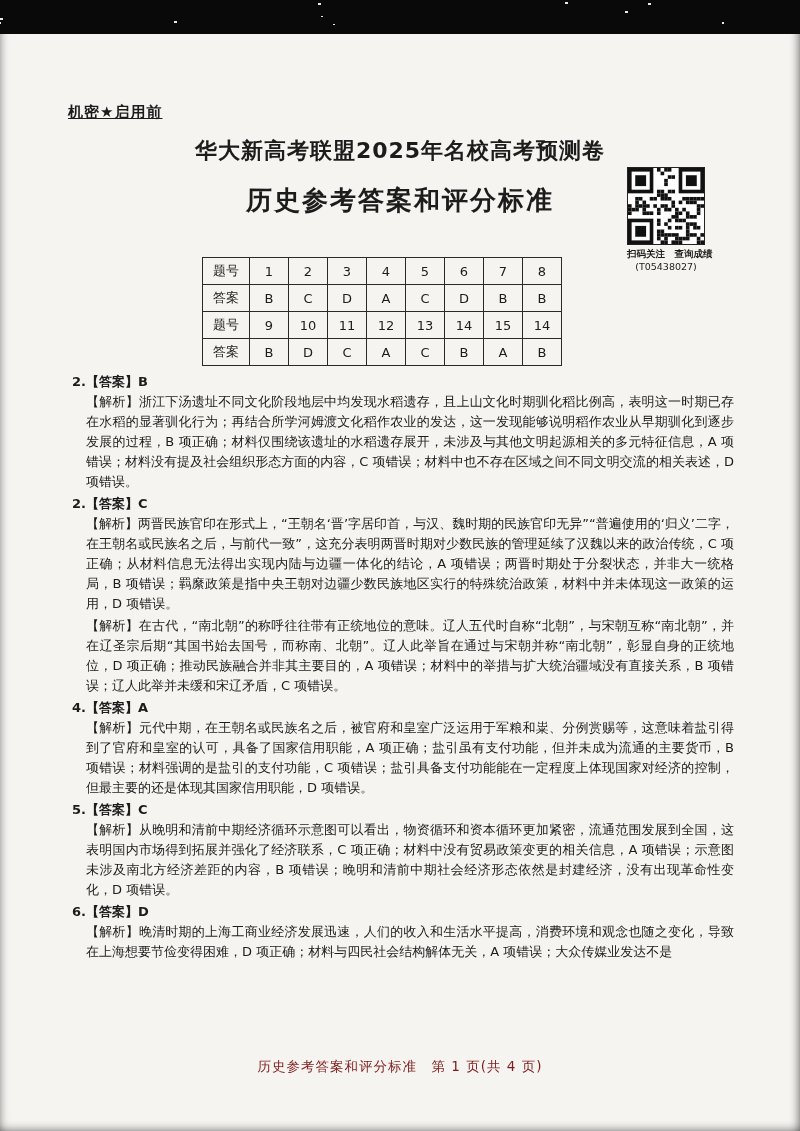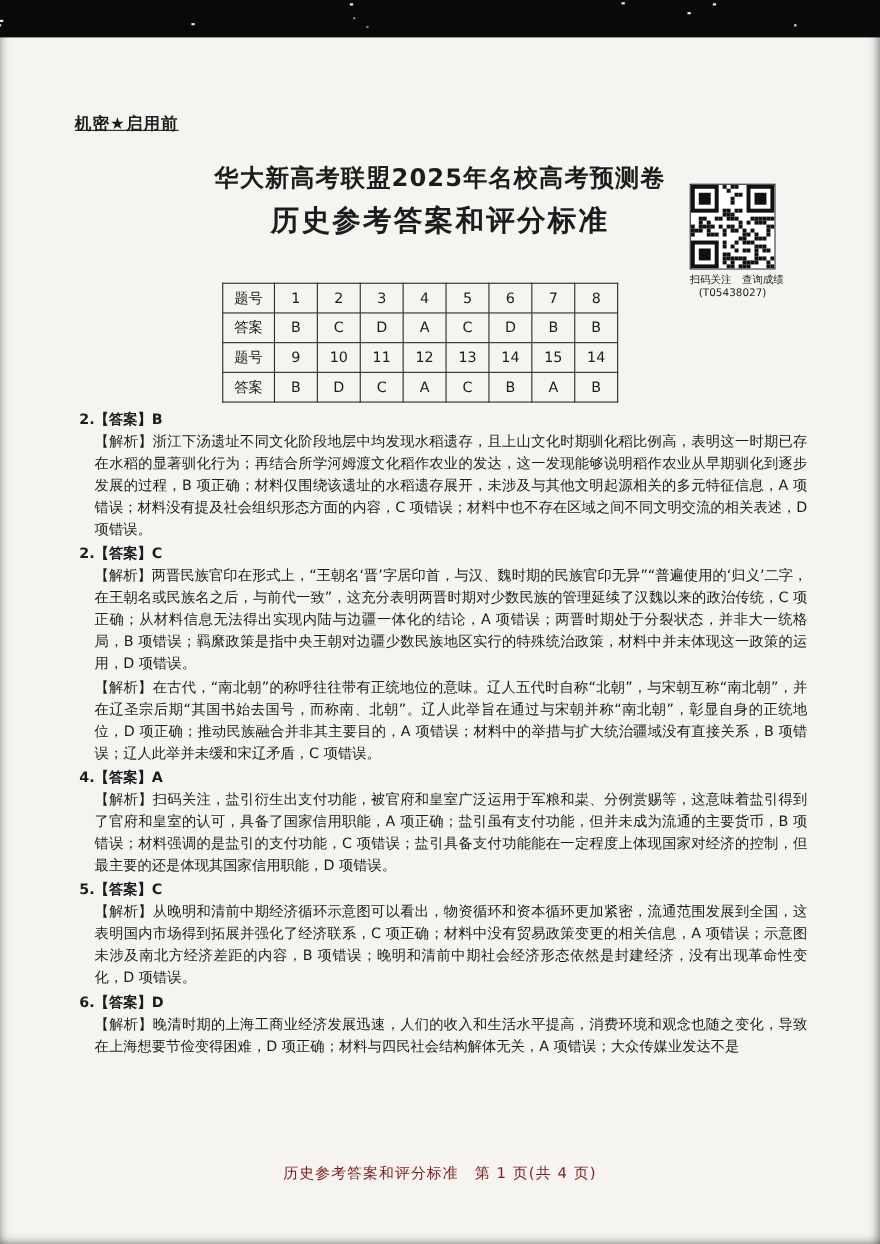--- a/index.html
+++ b/index.html
@@ -17,32 +17,32 @@
   }
   .topbar{
     position:absolute;top:0;left:0;right:0;height:34px;background:#090909;
   }
   .topbar .speck{position:absolute;background:#e9e9e9;}
   .classification{
     position:absolute;top:103px;left:68px;
     font-size:15px;font-weight:bold;letter-spacing:1px;text-decoration:underline;
   }
   .title{
-    position:absolute;top:136px;left:0;right:0;margin:11px;
+    position:absolute;top:136px;left:0;right:0;margin:0;
     text-align:center;font-size:22px;font-weight:bold;letter-spacing:1px;
   }
   .subtitle{
     position:absolute;top:183px;left:0;right:0;margin:0;
     text-align:center;font-size:26px;font-weight:bold;letter-spacing:2px;
   }
   .qr-block{
     position:absolute;top:167px;left:627px;width:78px;text-align:center;
   }
   .qr-block svg{width:76px;height:76px;display:block;border:1px solid #222;background:#fff;}
-  .qr-caption{font-size:9.5px;font-weight:normal;margin-top:3px;white-space:nowrap;}
+  .qr-caption{font-size:9.5px;font-weight:bold;margin-top:3px;white-space:nowrap;}
   .qr-code-num{font-size:9.5px;white-space:nowrap;}
   table.answer-table{
     position:absolute;top:257px;left:202px;
     border-collapse:collapse;table-layout:fixed;
   }
   table.answer-table td{
     border:1px solid #2a2a2a;
     width:38px;height:26px;
     text-align:center;vertical-align:middle;
     font-size:13px;padding:0;
@@ -273,21 +273,21 @@
     </div>
     <div class="item">
       <div class="item-heading">2.【答案】C</div>
       <p class="item-analysis">【解析】两晋民族官印在形式上，“王朝名‘晋’字居印首，与汉、魏时期的民族官印无异”“普遍使用的‘归义’二字，在王朝名或民族名之后，与前代一致”，这充分表明两晋时期对少数民族的管理延续了汉魏以来的政治传统，C 项正确；从材料信息无法得出实现内陆与边疆一体化的结论，A 项错误；两晋时期处于分裂状态，并非大一统格局，B 项错误；羁縻政策是指中央王朝对边疆少数民族地区实行的特殊统治政策，材料中并未体现这一政策的运用，D 项错误。</p>
     </div>
     <div class="item">
       <p class="item-analysis">【解析】在古代，“南北朝”的称呼往往带有正统地位的意味。辽人五代时自称“北朝”，与宋朝互称“南北朝”，并在辽圣宗后期“其国书始去国号，而称南、北朝”。辽人此举旨在通过与宋朝并称“南北朝”，彰显自身的正统地位，D 项正确；推动民族融合并非其主要目的，A 项错误；材料中的举措与扩大统治疆域没有直接关系，B 项错误；辽人此举并未缓和宋辽矛盾，C 项错误。</p>
     </div>
     <div class="item">
       <div class="item-heading">4.【答案】A</div>
-      <p class="item-analysis">【解析】扫码关注，盐引衍生出支付功能，被官府和皇室广泛运用于军粮和粜、分例赏赐等，这意味着盐引得到了官府和皇室的认可，具备了国家信用职能，A 项正确；盐引虽有支付功能，但并未成为流通的主要货币，B 项错误；材料强调的是盐引的支付功能，C 项错误；盐引具备支付功能能在一定程度上体现国家对经济的控制，但最主要的还是体现其国家信用职能，D 项错误。</p>
+      <p class="item-analysis">【解析】元代中期，在王朝名或民族名之后，被官府和皇室广泛运用于军粮和粜、分例赏赐等，这意味着盐引得到了官府和皇室的认可，具备了国家信用职能，A 项正确；盐引虽有支付功能，但并未成为流通的主要货币，B 项错误；材料强调的是盐引的支付功能，C 项错误；盐引具备支付功能能在一定程度上体现国家对经济的控制，但最主要的还是体现其国家信用职能，D 项错误。</p>
     </div>
     <div class="item">
       <div class="item-heading">5.【答案】C</div>
       <p class="item-analysis">【解析】从晚明和清前中期经济循环示意图可以看出，物资循环和资本循环更加紧密，流通范围发展到全国，这表明国内市场得到拓展并强化了经济联系，C 项正确；材料中没有贸易政策变更的相关信息，A 项错误；示意图未涉及南北方经济差距的内容，B 项错误；晚明和清前中期社会经济形态依然是封建经济，没有出现革命性变化，D 项错误。</p>
     </div>
     <div class="item">
       <div class="item-heading">6.【答案】D</div>
       <p class="item-analysis">【解析】晚清时期的上海工商业经济发展迅速，人们的收入和生活水平提高，消费环境和观念也随之变化，导致在上海想要节俭变得困难，D 项正确；材料与四民社会结构解体无关，A 项错误；大众传媒业发达不是</p>
     </div>
   </div>

